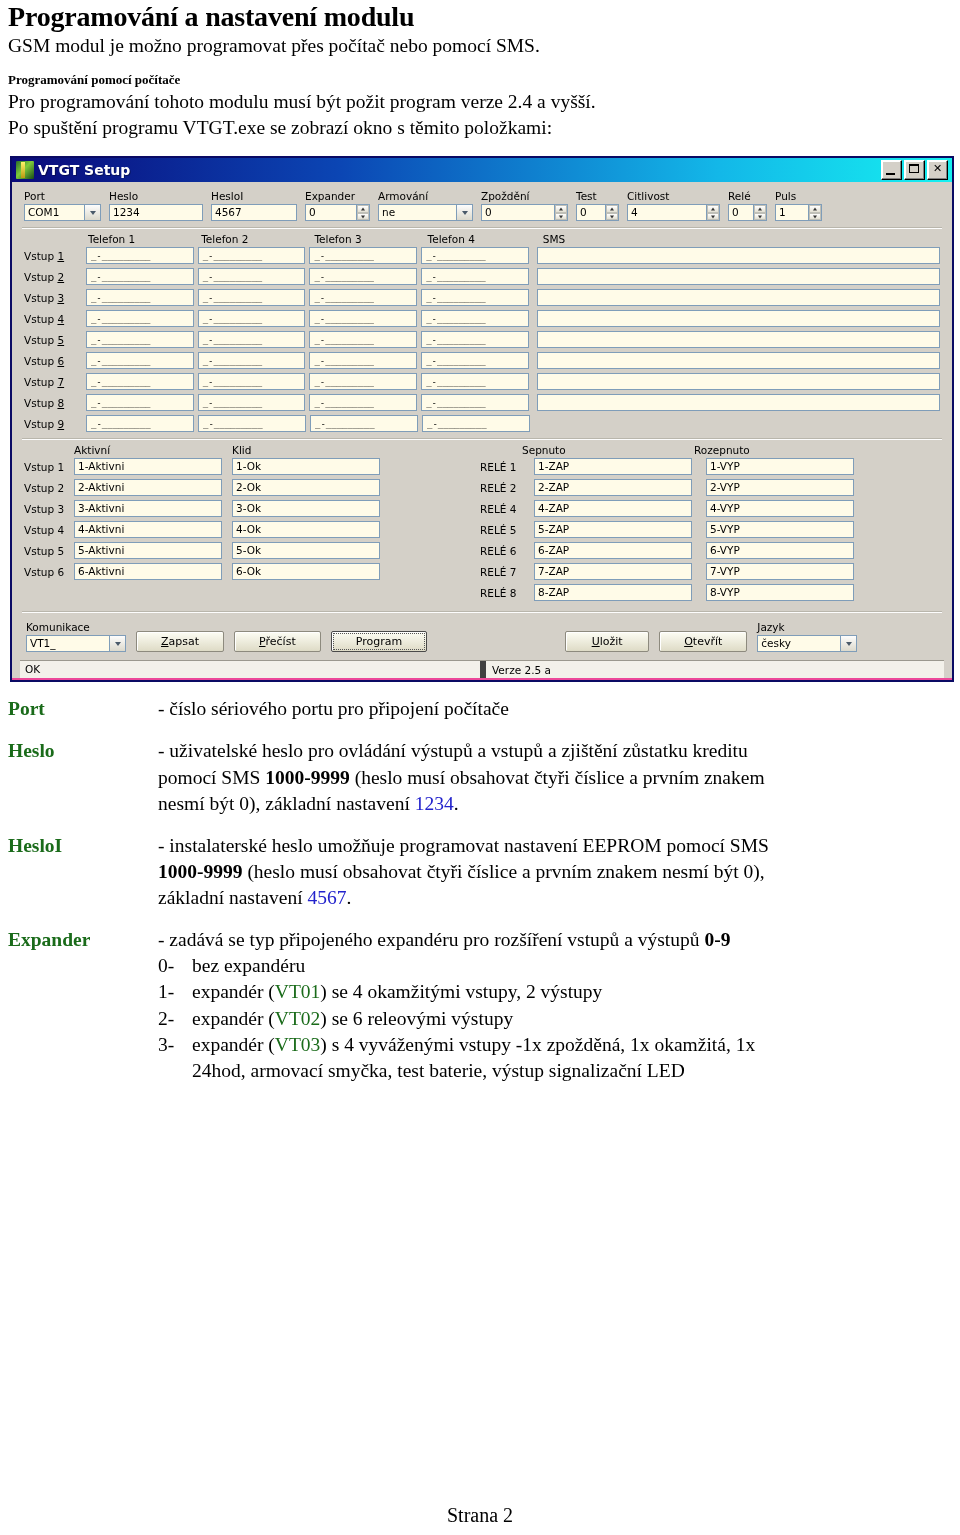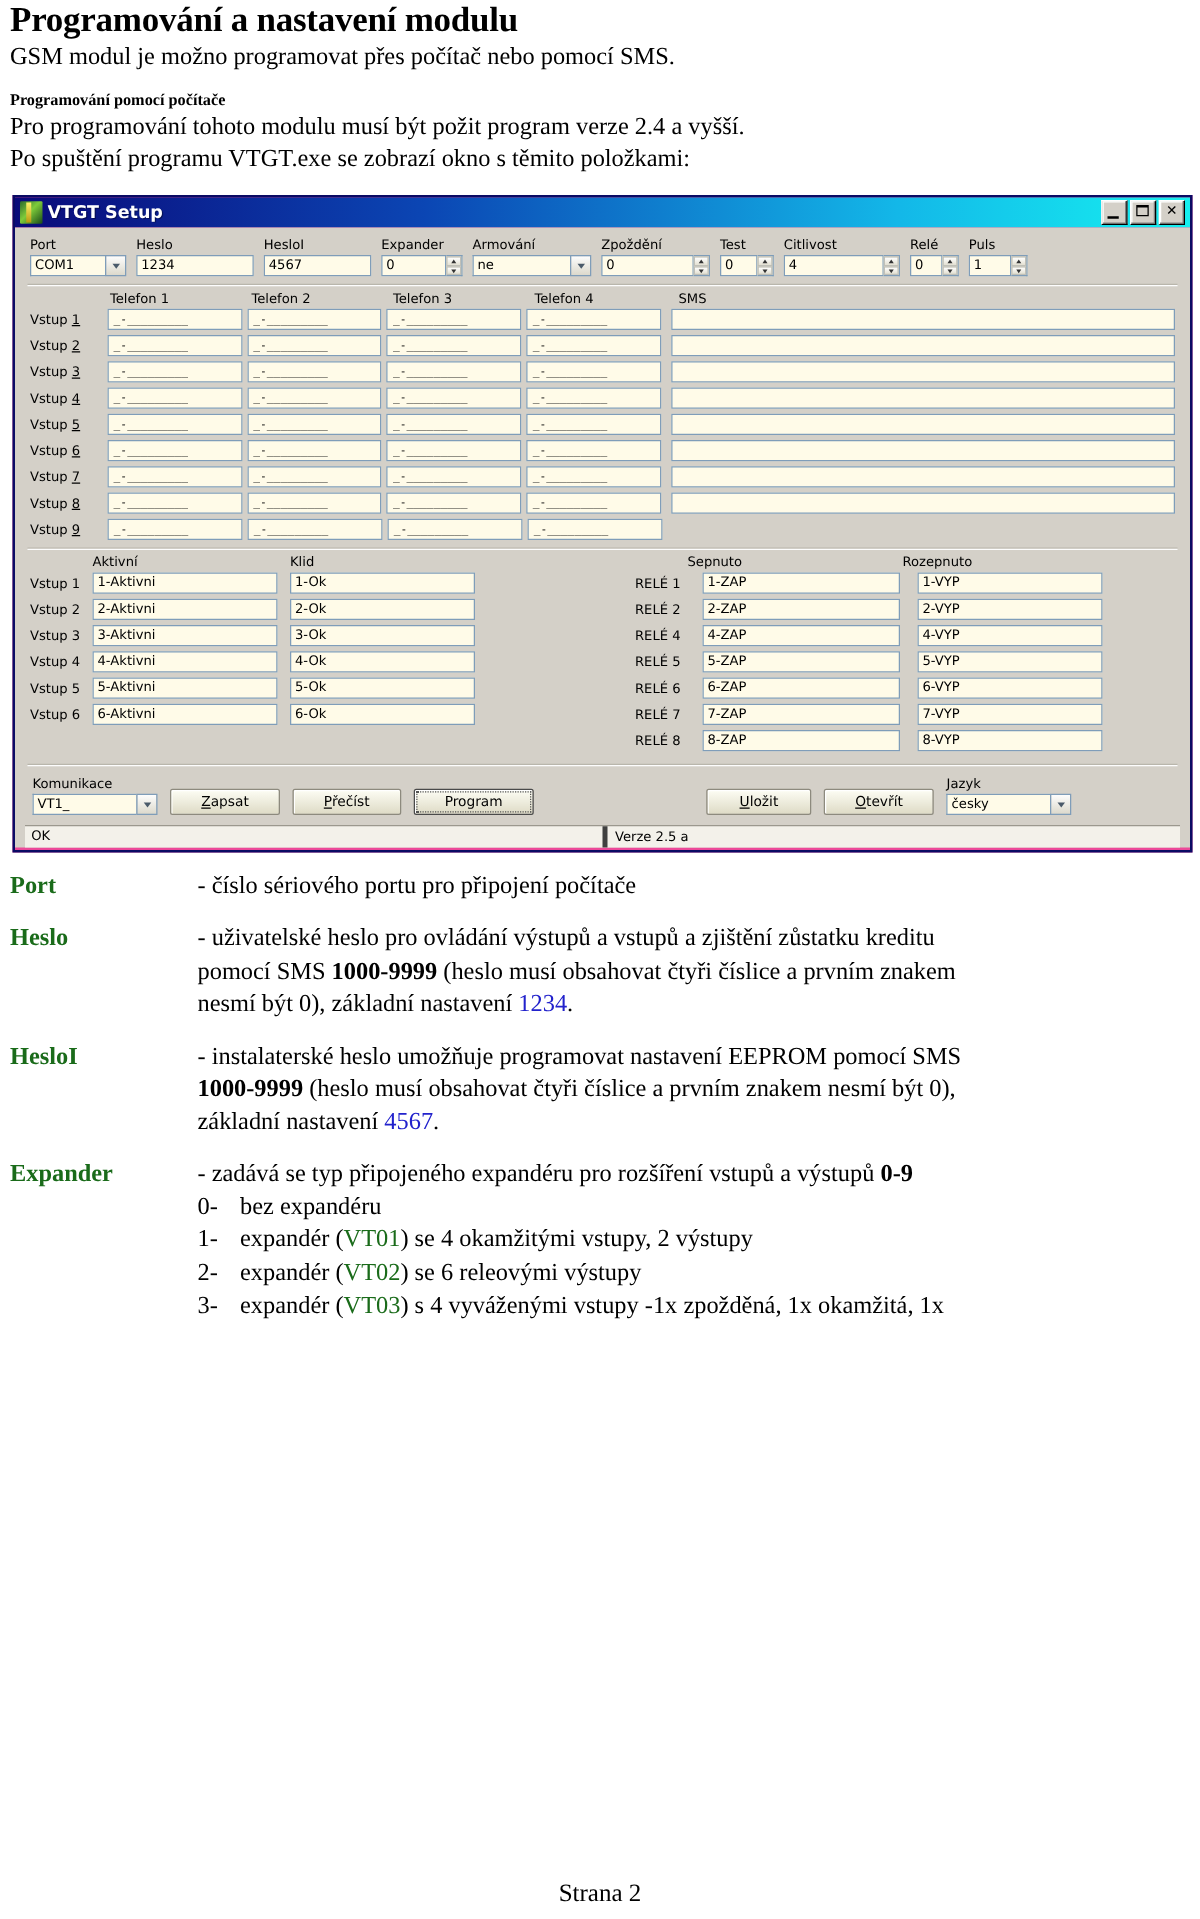--- a/index.html
+++ b/index.html
@@ -205,21 +205,21 @@
   .phone-row .pf .fld { padding-left: 4px; }
   .phone-row .smsf { width: 404px; margin-left: 4px; }
   .mask {
     font-family: "DejaVu Sans Mono", monospace;
     font-size: 9px;
     letter-spacing: 0px;
     color: #000;
   }
 
   
-  .mid { display: flex; padding: 4px 6px 0 6px; gap: 28px; }
+  .mid { display: flex; padding: 4px 6px 0 6px; }
   .mid-left { width: 430px; }
   .mid-right { flex: 1 1 auto; padding-left: 14px; }
   .mid-head { display: flex; margin-bottom: 2px; }
   .mid-head span { font-size: 10.5px; }
   .tbl-row { display: flex; align-items: center; margin-bottom: 4px; }
   .tbl-row .rl { width: 50px; font-size: 10.5px; white-space: nowrap; }
   .tbl-row .c1 { width: 148px; margin-right: 10px; }
   .tbl-row .c2 { width: 148px; }
   .rel-row .rl { width: 54px; font-size: 10.5px; margin-left: 12px; }
   .rel-row .c1 { width: 158px; margin-right: 14px; }
@@ -261,21 +261,21 @@
   .statusbar {
     display: flex;
     margin: 0 2px 2px 2px;
     border-top: 1px solid #9b988e;
     background: #f3f1ea;
     height: 17px;
     align-items: center;
     font-size: 10.5px;
     font-family: "DejaVu Sans", sans-serif;
   }
-  .statusbar .s1 { width: 466px; padding-left: 5px; border-right: 4px solid #404040; height: 100%; line-height: 16px; box-sizing: border-box;}
+  .statusbar .s1 { width: 466px; padding-left: 5px; border-right: 6px solid #404040; height: 100%; line-height: 16px; box-sizing: border-box;}
   .statusbar .s2 { flex: 1 1 auto; padding-left: 6px; }
 
   
   .gloss { padding: 14px 8px 0 8px; font-size: 19.5px; line-height: 1.34; }
   .gloss .entry { display: flex; margin-bottom: 16px; }
   .gloss .term {
     width: 150px; flex: 0 0 150px;
     color: #1a6b1a;
     font-weight: bold;
     font-family: "Liberation Serif", serif;
@@ -796,19 +796,20 @@
           <div class="li">
             <span class="n">2-</span>
             <span>expandér (<span class="green">VT02</span>) se 6 releovými výstupy</span>
           </div>
           <div class="li">
             <span class="n">3-</span>
             <span>expandér (<span class="green">VT03</span>)  s 4 vyváženými vstupy -1x zpožděná, 1x okamžitá, 1x</span>
           </div>
           <div class="li">
             <span class="n"></span>
+            <span>24hod, armovací smyčka, test baterie, výstup signalizační LED</span>
           </div>
         </div>
       </div>
     </div>
   </div>
 
 <div class="pagefoot">Strana 2</div>
 
 </body></html>

